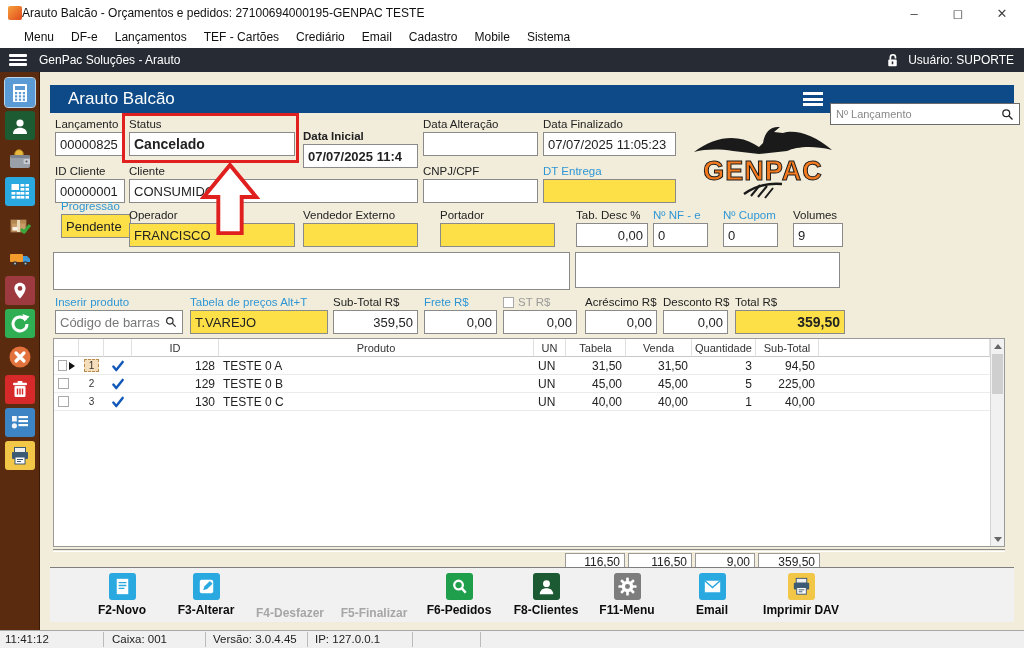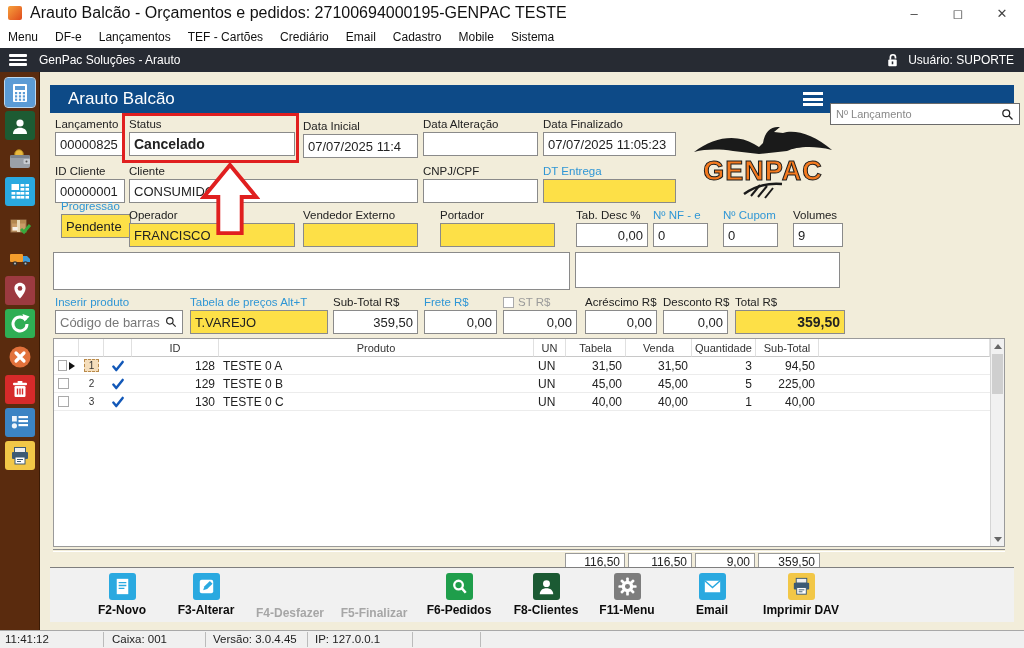--- a/index.html
+++ b/index.html
@@ -4,26 +4,26 @@
 <style>
   * { box-sizing: border-box; margin: 0; padding: 0; }
   html,body { width:1024px; height:648px; overflow:hidden; }
   body { font-family:"Liberation Sans", sans-serif; font-size:12px; color:#222; }
   .window { position:relative; width:1024px; height:648px; background:#f2edda; overflow:hidden; }
 
   
   .titlebar { position:absolute; left:0; top:0; width:1024px; height:26px; background:#fff; display:flex; align-items:center; }
   .appicon { width:14px; height:14px; margin-left:8px; border-radius:2px;
              background:linear-gradient(135deg,#f6a13c,#e04a1c); }
-  .title-text { margin-left:8px; font-size:16px; color:#111; }
+  .title-text { font-size:12px; color:#111; }
   .win-controls { position:absolute; right:0; top:0; height:26px; display:flex; }
   .win-btn { width:44px; height:26px; display:flex; align-items:center; justify-content:center; font-size:13px; color:#444; }
 
   
-  .menubar { position:absolute; left:0; top:26px; width:1024px; height:22px; background:#fff; display:flex; align-items:center; gap:17px; padding-left:8px; }
+  .menubar { position:absolute; left:0; top:26px; width:1024px; height:22px; background:#fff; display:flex; align-items:center; gap:17px; padding-left:24px; }
   .menubar span { color:#111; }
 
   
   .topnav { position:absolute; left:0; top:48px; width:1024px; height:24px; background:#272b33; display:flex; align-items:center; color:#fff; }
   .burger { width:18px; height:12px; margin-left:9px; display:flex; flex-direction:column; justify-content:space-between; }
   .burger i { display:block; height:2.6px; background:#fff; border-radius:1px; }
   .brand { margin-left:12px; font-size:12px; }
   .topnav-right { position:absolute; right:10px; top:0; height:24px; display:flex; align-items:center; gap:7px; }
 
   
@@ -282,21 +282,21 @@
     </div>
 
     <div class="fld" style="left:15px; top:46px; width:70px;">
       <div class="lbl">Lançamento</div>
       <div class="box">00000825</div>
     </div>
     <div class="fld" style="left:89px; top:46px; width:166px;">
       <div class="lbl">Status</div>
       <div class="box bold" style="font-size:14px">Cancelado</div>
     </div>
-    <div class="fld" style="left:263px; top:48px; width:115px;">
+    <div class="fld" style="left:263px; top:58px; width:115px;font-weight:bold;">
       <div class="lbl">Data Inicial</div>
       <div class="box">07/07/2025 11:4</div>
     </div>
     <div class="fld" style="left:383px; top:46px; width:115px;">
       <div class="lbl">Data Alteração</div>
       <div class="box"></div>
     </div>
     <div class="fld" style="left:503px; top:46px; width:133px;">
       <div class="lbl">Data Finalizado</div>
       <div class="box">07/07/2025 11:05:23</div>

